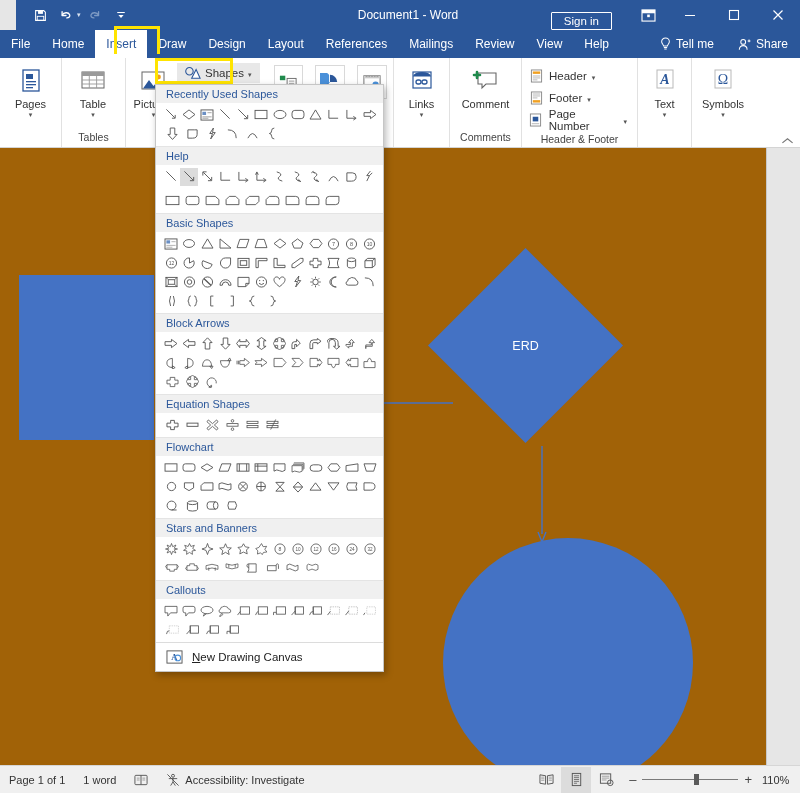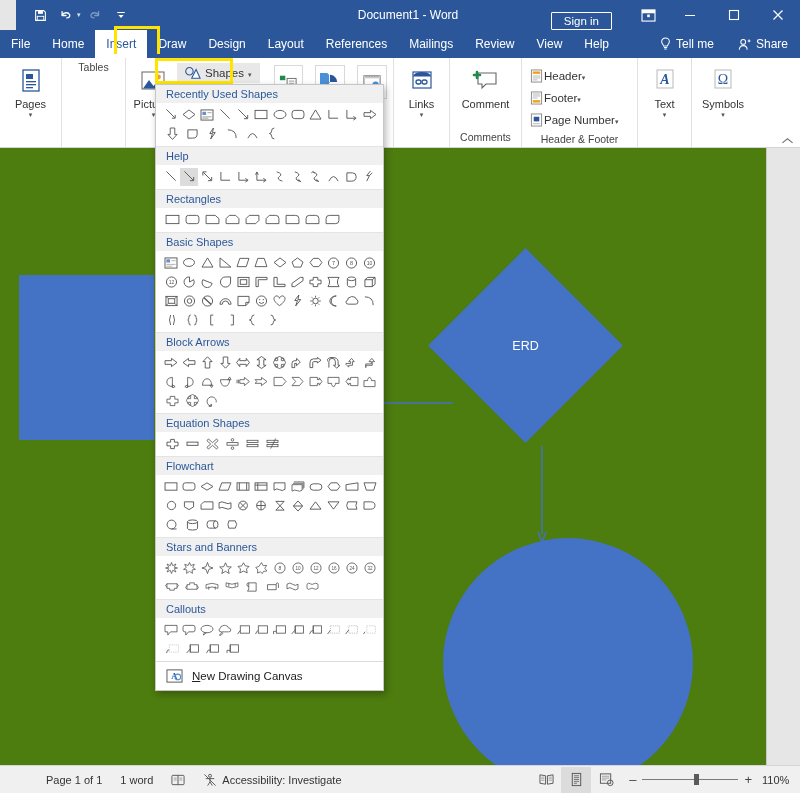--- a/index.html
+++ b/index.html
@@ -92,21 +92,21 @@
   }
   .big-ico {
     width: 30px; height: 30px; display: flex;
     align-items: center; justify-content: center;
     margin-bottom: 2px;
   }
   .big-label { font-size: 11px; line-height: 12px; text-align: center; }
   .caret-sm { font-size: 7px; color: #555; line-height: 8px; margin-top: 1px; }
 
   .small-btn {
-    display: flex; align-items: center; 
+    display: flex; align-items: center; gap: 5px;
     font-size: 11.5px; color: #333; padding: 2px 6px 2px 2px;
     height: 22px;
   }
   .small-ico { width: 16px; height: 16px; display: flex; align-items: center; justify-content: center; }
 
   .icon-btn {
     width: 34px; height: 34px; display: flex;
     align-items: center; justify-content: center;
     border: 1px solid #d9d9d9; margin: 2px;
   }
@@ -129,21 +129,21 @@
   }
 
   
   .docarea {
     position: absolute; top: 148px; left: 0; right: 0; bottom: 28px;
     background: #e6e6e6; overflow: hidden;
   }
   .page {
     position: absolute; left: 0; top: 0;
     width: 767px; height: 617px;
-    background: #4d7c0f; border-right: 1px solid #c8c8c8;
+    background: #a16207; border-right: 1px solid #c8c8c8;
   }
   .shape-rect {
     position: absolute; left: 19px; top: 127px;
     width: 135px; height: 165px;
   }
   .shape-diamond {
     position: absolute; left: 428px; top: 100px;
     width: 195px; height: 195px;
     display: flex; align-items: center; justify-content: center;
   }
@@ -168,21 +168,21 @@
     position: absolute; left: 536px; top: 298px;
     width: 12px; height: 98px;
   }
 
   
   .statusbar {
     position: absolute; left: 0; right: 0; bottom: 0;
     height: 28px; background: #f0f0f0;
     border-top: 1px solid #d6d6d6;
     display: flex; align-items: center;
-    font-size: 11px; color: #333; padding-left: 37px;
+    font-size: 11px; color: #333;
   }
   .sb-item { padding: 0 9px; display: flex; align-items: center; gap: 5px; white-space: nowrap; }
   .sb-right { margin-left: auto; display: flex; align-items: center; }
   .view-btn {
     width: 30px; height: 26px; display: flex;
     align-items: center; justify-content: center;
   }
   .view-btn.active { background: #dcdcdc; }
   .zoom-wrap { display: flex; align-items: center; gap: 6px; padding: 0 8px; }
   .zoom-track {
@@ -344,20 +344,33 @@
             </svg>
         </div>
         <div class="big-label">Pages</div>
         <div class="caret-sm">▾</div>
       </div>
     </div>
     <div class="rgroup-label"></div>
   </div>
 
   <div class="rgroup" style="width:64px">
+    <div class="rgroup-body">
+      <div class="big-btn">
+        <div class="big-ico">
+          <svg width="28" height="26" viewBox="0 0 28 26">
+              <rect x="3" y="4" width="22" height="16" fill="#fff" stroke="#666" stroke-width="1"></rect>
+              <rect x="3" y="4" width="22" height="4" fill="#9a9a9a"></rect>
+              <path d="M10.3 8 V20 M17.6 8 V20 M3 12 H25 M3 16 H25" stroke="#999" stroke-width="0.9"></path>
+            </svg>
+        </div>
+        <div class="big-label">Table</div>
+        <div class="caret-sm">▾</div>
+      </div>
+    </div>
     <div class="rgroup-label">Tables</div>
   </div>
 
   <div class="rgroup" style="width:268px">
     <div class="rgroup-body">
       <div class="big-btn">
         <div class="big-ico">
           <svg width="28" height="26" viewBox="0 0 28 26">
               <rect x="3" y="4" width="22" height="17" fill="#fff" stroke="#666" stroke-width="1"></rect>
               <circle cx="19.5" cy="9" r="2.4" fill="#f0a020"></circle>
@@ -734,21 +747,20 @@
         </div>
       <div class="glyph">
           <svg width="11" height="13" viewBox="0 0 12 14">
             <path d="M7 1 L3 6 L6 6 L3 12" fill="none" stroke="#555" stroke-width="1"></path>
             <path d="M6 6 L9 3" stroke="#555" stroke-width="1"></path>
           </svg>
         </div>
     </div>
   </div>
 
-  <div class="sec-head">Rectangles</div>
   <div class="glyph-rows">
     <div class="glyph-row">
       <div class="glyph">
           <svg width="15" height="11" viewBox="0 0 16 12">
             <rect x="1" y="1.5" width="14" height="9" fill="none" stroke="#555" stroke-width="1"></rect>
           </svg>
         </div>
       <div class="glyph">
           <svg width="15" height="11" viewBox="0 0 16 12">
             <rect x="1" y="1.5" width="14" height="9" rx="2.5" fill="none" stroke="#555" stroke-width="1"></rect>

